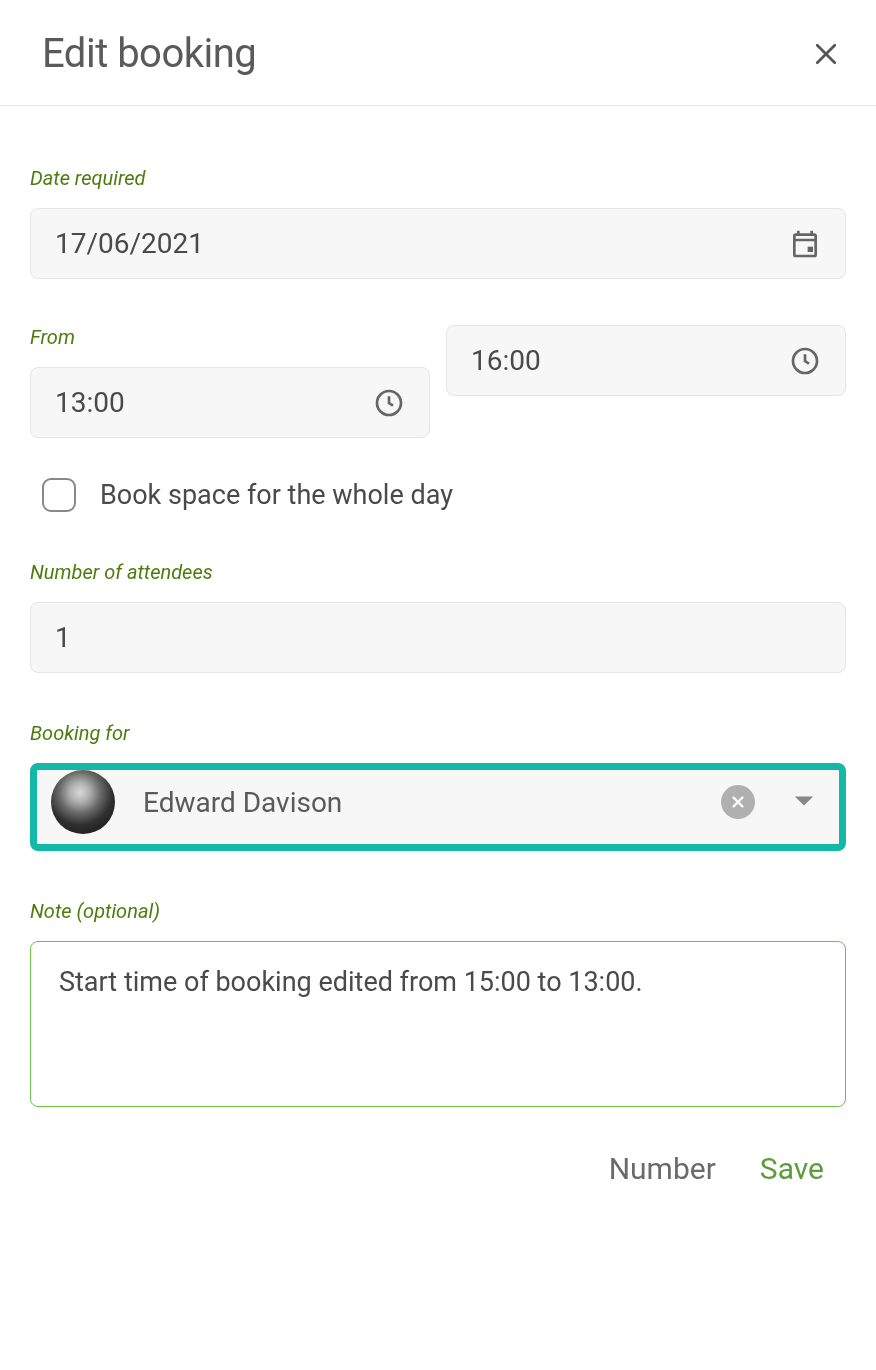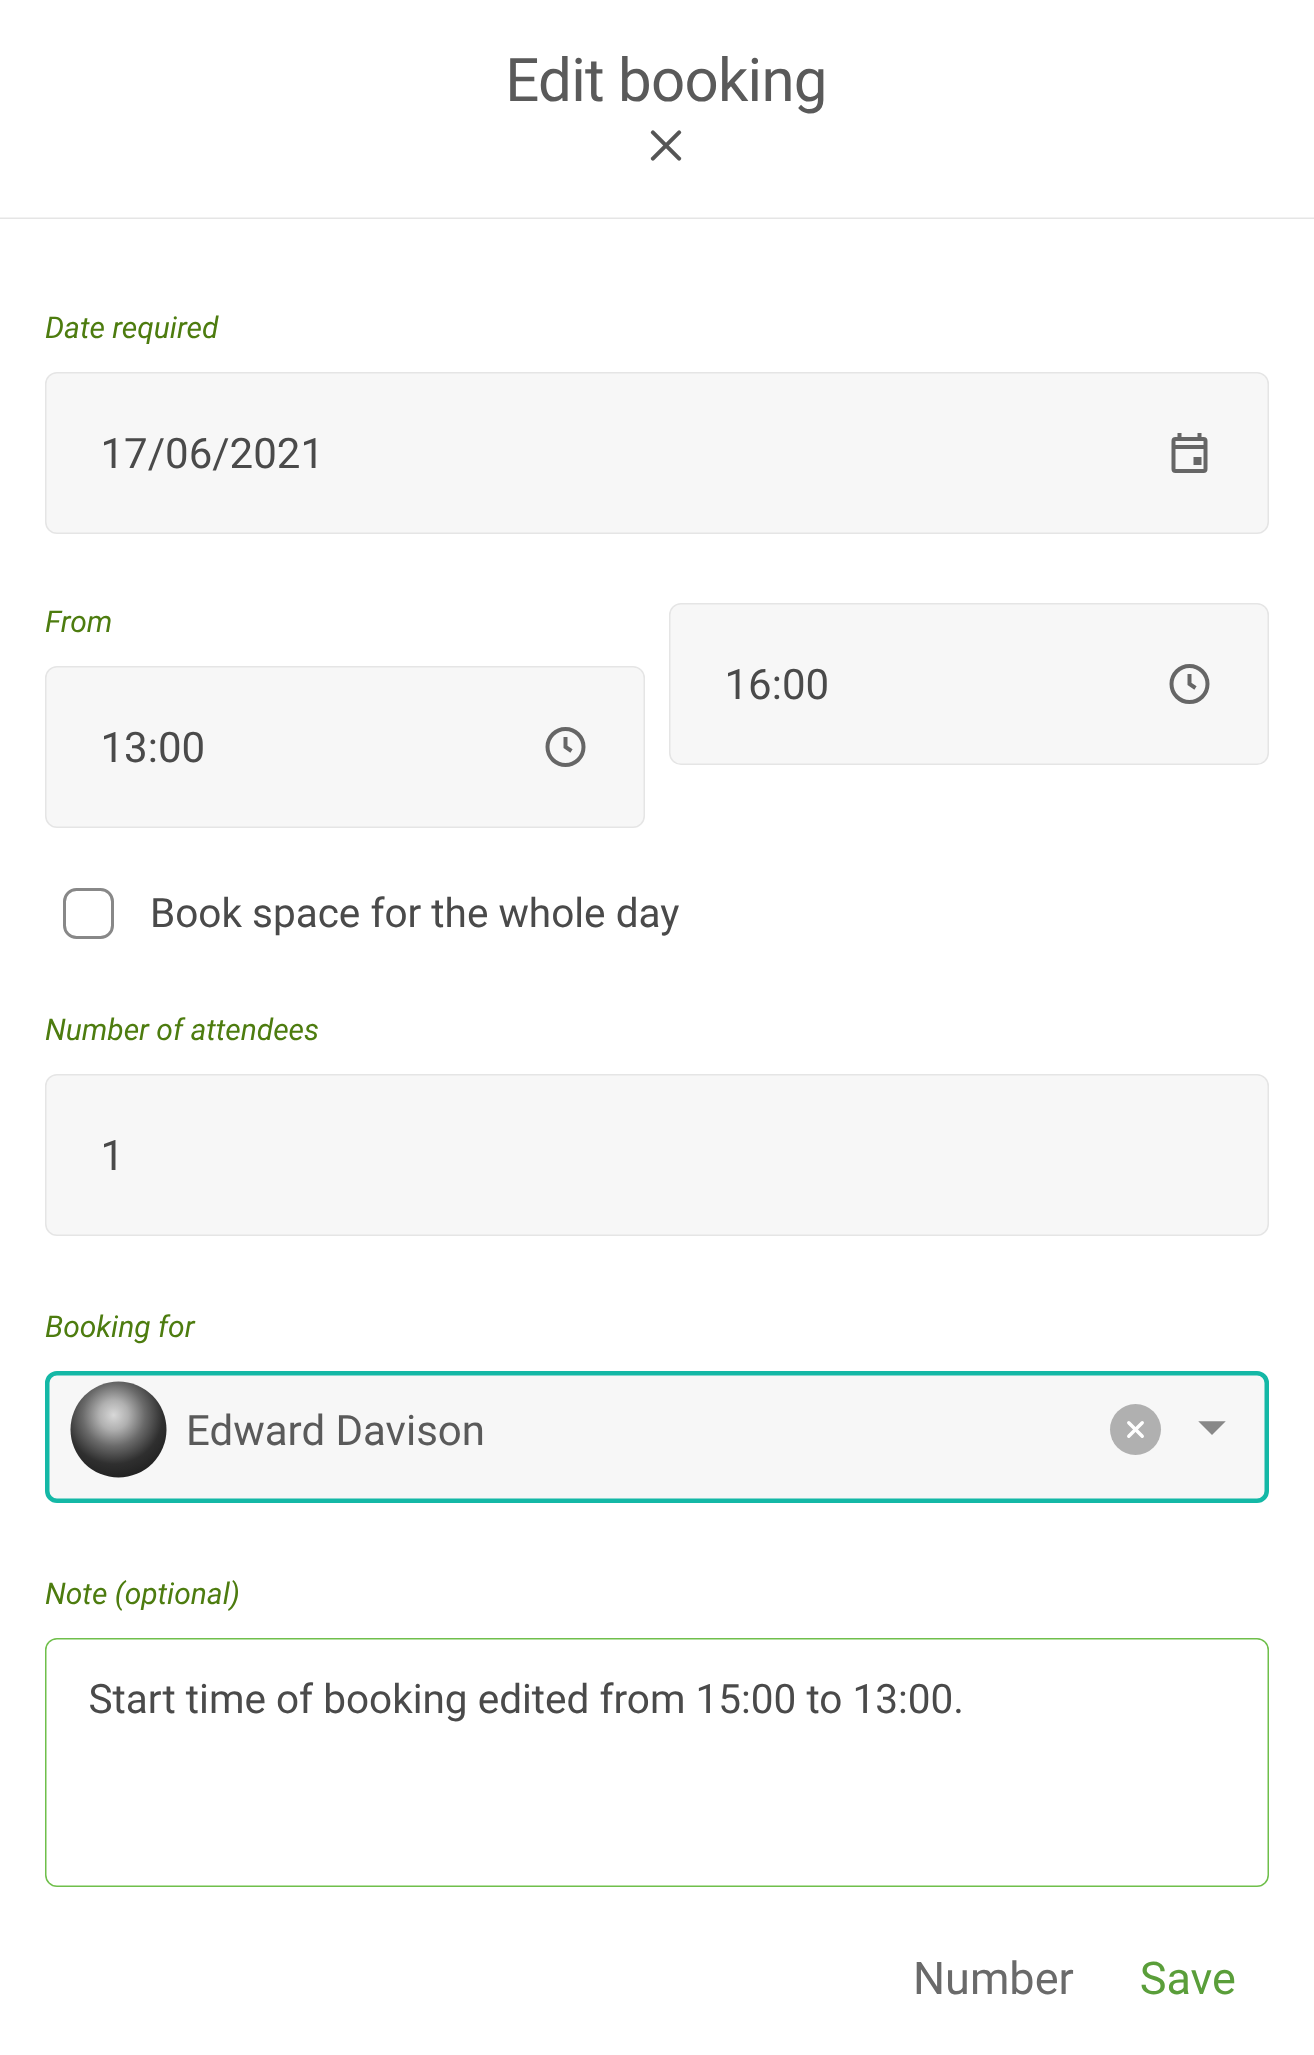--- a/index.html
+++ b/index.html
@@ -9,21 +9,20 @@
     color: #4a4a4a;
     width: 876px;
     height: 1370px;
   }
   .header {
     display: flex;
     align-items: center;
     justify-content: space-between;
     padding: 30px 30px 28px 42px;
     border-bottom: 1px solid #e5e5e5;
-    flex-direction: column;
   }
   .header h1 {
     font-size: 40px;
     font-weight: 400;
     color: #5a5a5a;
     letter-spacing: -0.5px;
   }
   .close-btn {
     width: 40px;
     height: 40px;
@@ -45,22 +44,22 @@
     font-style: italic;
   }
   .input-box {
     width: 100%;
     background: #f7f7f7;
     border: 1px solid #e5e5e5;
     border-radius: 8px;
     display: flex;
     align-items: center;
     justify-content: space-between;
-    padding: 0 36px;
-    height: 108px;
+    padding: 0 24px;
+    height: 71px;
   }
   .input-box .value {
     font-size: 28px;
     color: #4a4a4a;
     flex: 1;
   }
   .input-icon {
     color: #666;
     flex-shrink: 0;
   }
@@ -88,27 +87,27 @@
   }
   .checkbox-label {
     font-size: 27px;
     color: #4a4a4a;
   }
   .section { margin-top: 48px; }
   .attendees-input .value { font-size: 28px; }
   .booking-for-box {
     width: 100%;
     background: #f7f7f7;
-    border: 3px solid #14b8a6;
+    border: 7px solid #14b8a6;
     border-radius: 8px;
     display: flex;
     align-items: center;
     padding: 12px 24px 22px 14px;
     height: 88px;
-    gap: 13px;
+    gap: 28px;
   }
   .avatar {
     width: 64px;
     height: 64px;
     border-radius: 50%;
     background: radial-gradient(circle at 45% 35%, #d8d8d8 0%, #b0b0b0 18%, #6a6a6a 38%, #2f2f2f 60%, #111 100%);
     flex-shrink: 0;
   }
   .person-name {
     font-size: 28px;

